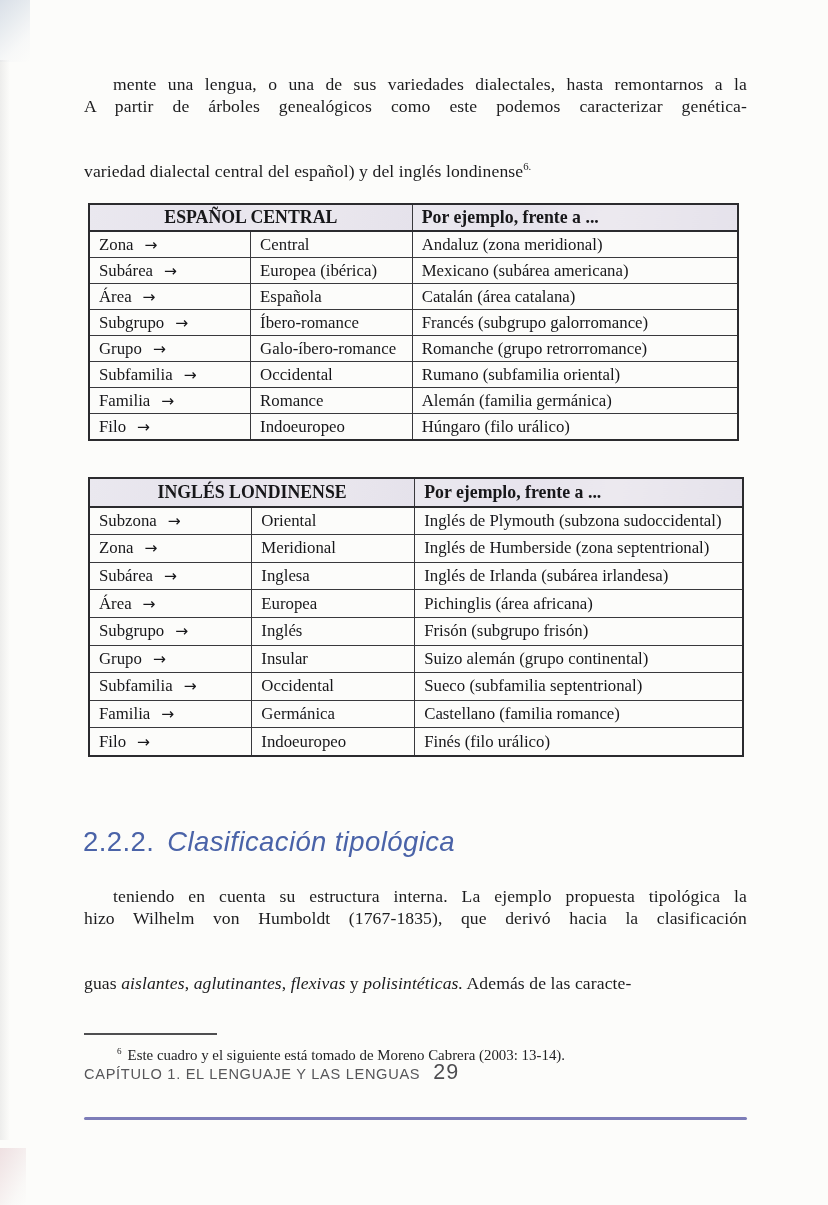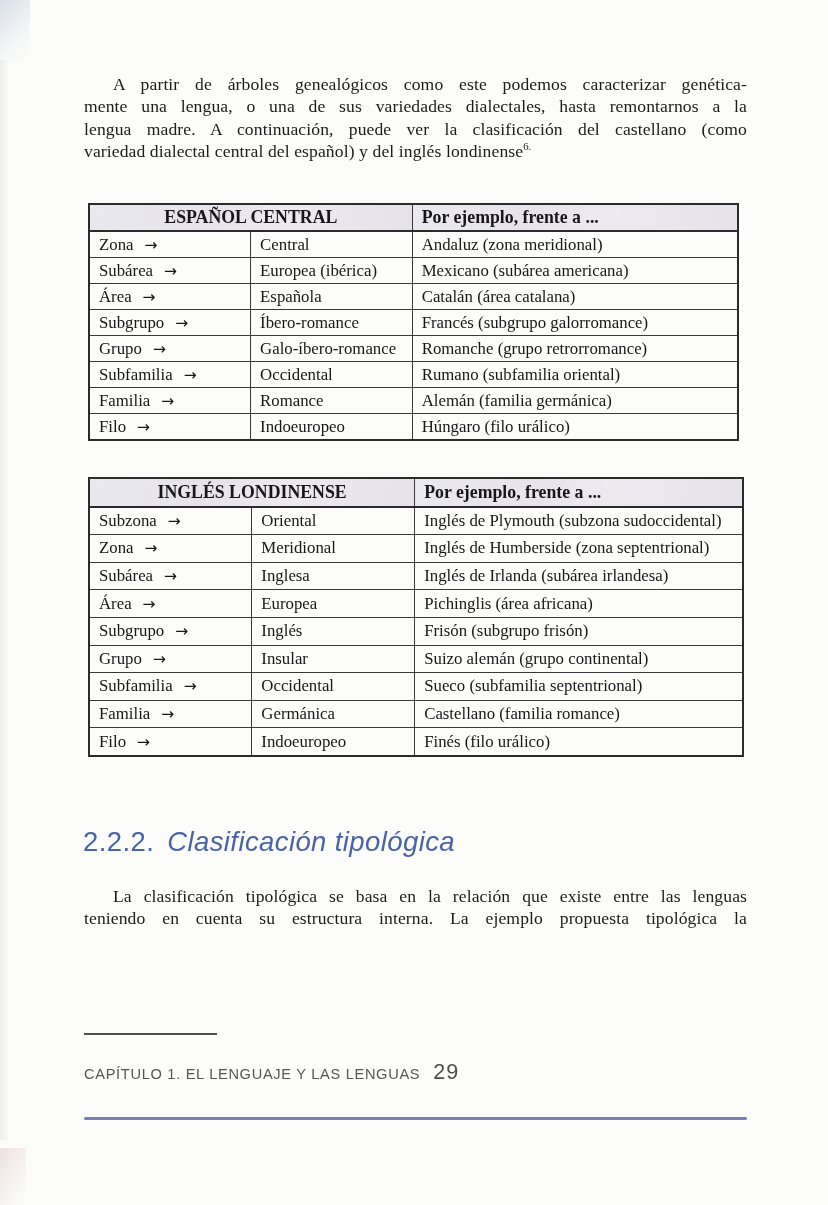--- a/index.html
+++ b/index.html
@@ -16,21 +16,21 @@
   .smudge-tl{position:absolute;left:0;top:0;width:30px;height:62px;
     background:linear-gradient(135deg,rgba(188,200,216,.55),rgba(220,226,236,.15) 70%,transparent);}
   .edge-left{position:absolute;left:0;top:60px;width:10px;height:1080px;
     background:linear-gradient(90deg,rgba(170,170,172,.18),transparent);}
   .smudge-bl{position:absolute;left:0;top:1148px;width:26px;height:57px;
     background:linear-gradient(120deg,rgba(222,190,196,.45),rgba(230,220,222,.12) 75%,transparent);}
 
   
   .para{position:absolute;width:663px;font-size:17.6px;line-height:22.4px;letter-spacing:.1px;}
   .para .tline{text-align:justify;text-align-last:justify;}
-  .para .tline.last{text-align-last:left;}
+  .para .tline.last{text-align-last:left;margin-top:42px;}
   .para .tline:first-child{text-indent:29px;}
   .it{font-style:italic;}
   sup{font-size:61%;line-height:0;vertical-align:super;}
 
   #intro{left:84px;top:73px;}
   #para2{left:84px;top:885px;}
 
   
   .tblwrap{position:absolute;}
   #tbl1{left:88px;top:203px;width:651px;}
@@ -73,23 +73,22 @@
 </head>
 <body>
 
 <div class="page">
 
   <div class="smudge-tl"></div>
   <div class="edge-left"></div>
   <div class="smudge-bl"></div>
 
   <div id="intro" class="para">
+      <div class="tline"><span>mente una lengua, o una de sus variedades dialectales, hasta remontarnos a la</span></div>
       <div class="tline"><span>A partir de árboles genealógicos como este podemos caracterizar genética-</span></div>
-      <div class="tline"><span>mente una lengua, o una de sus variedades dialectales, hasta remontarnos a la</span></div>
-      <div class="tline"><span>lengua madre. A continuación, puede ver la clasificación del castellano (como</span></div>
       <div class="tline last"><span>variedad dialectal central del español) y del inglés londinense</span><sup>6.</sup></div>
     </div>
 
   <div id="tbl2" class="tblwrap t2">
       <table>
         <colgroup>
           <col style="width: 24.9%;">
           <col style="width: 24.9%;">
           <col style="width: 50.2%;">
         </colgroup>
@@ -201,26 +200,30 @@
           </tr>
         </tbody>
       </table>
     </div>
 
   <div id="heading">
     <span class="num">2.2.2.</span><span class="ttl">Clasificación tipológica</span>
   </div>
 
   <div id="para2" class="para">
-      <div class="tline"><span>La clasificación tipológica se basa en la relación que existe entre las lenguas</span></div>
       <div class="tline"><span>teniendo en cuenta su estructura interna. La ejemplo propuesta tipológica la</span></div>
+      <div class="tline"><span>hizo Wilhelm von Humboldt (1767-1835), que derivó hacia la clasificación</span></div>
+      <div class="tline last"><span>guas </span><span class="it">aislantes</span><span>, </span><span class="it">aglutinantes</span><span>, </span><span class="it">flexivas</span><span> y </span><span class="it">polisintéticas.</span><span> Además de las caracte-</span></div>
     </div>
 
   <div id="fn-rule"></div>
 
+  <div id="footnote">
+    <sup>6</sup><span>Este cuadro y el siguiente está tomado de Moreno Cabrera (2003: 13-14).</span>
+  </div>
 
   <div id="footer-rule"></div>
 
   <div id="footer">
     <span class="chapter">CAPÍTULO 1. EL LENGUAJE Y LAS LENGUAS</span><span class="pageno">29</span>
   </div>
 
 </div>
 
 </body></html>

